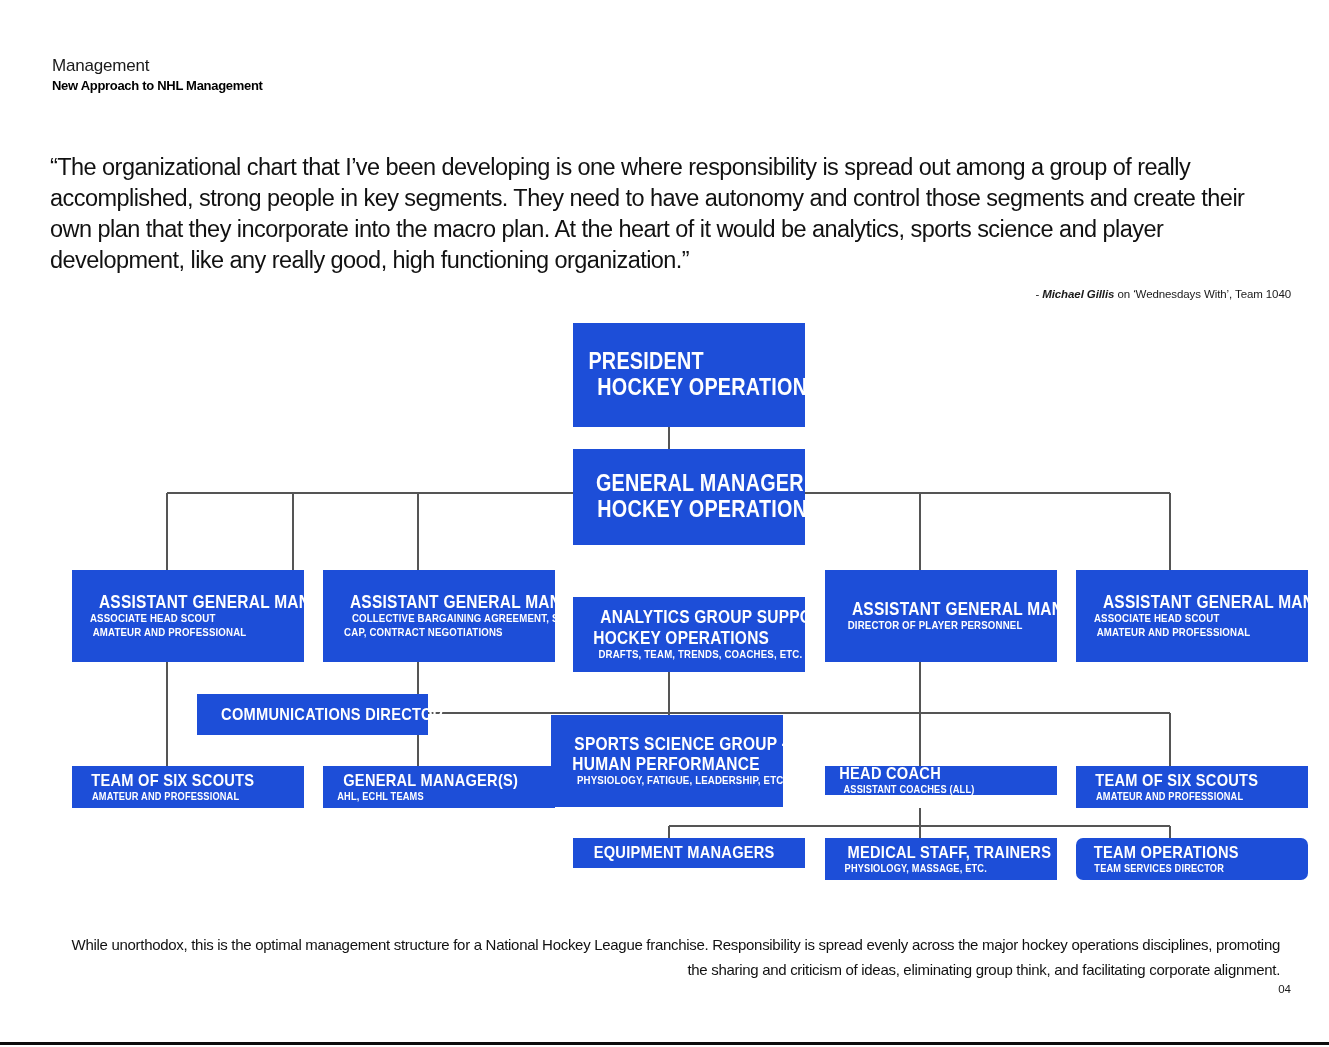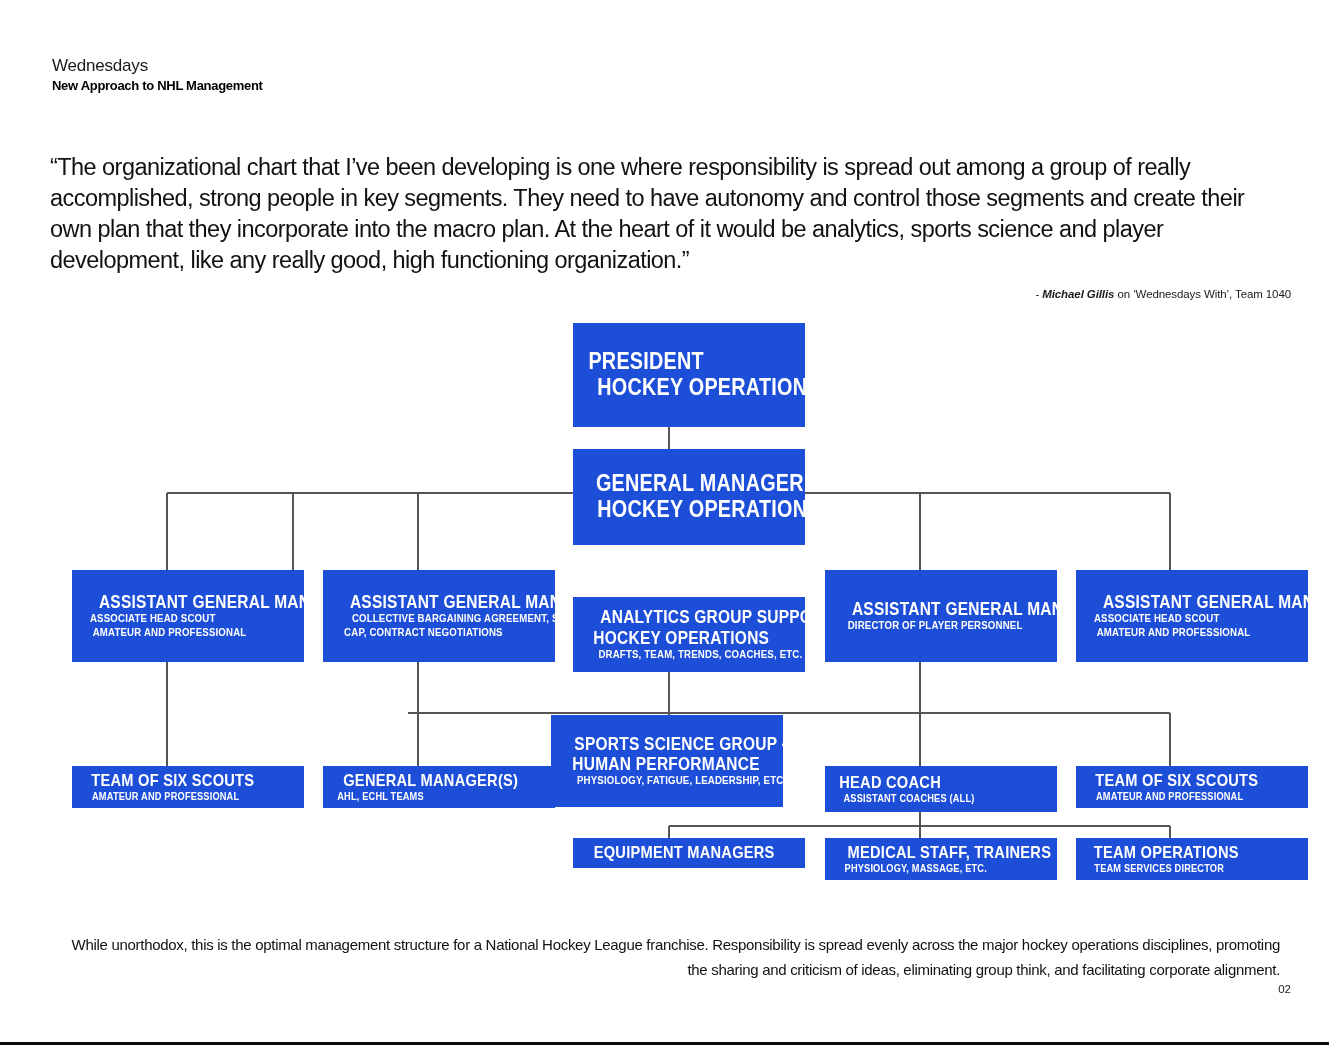--- a/index.html
+++ b/index.html
@@ -143,21 +143,21 @@
     top: 1042px;
     width: 1329px;
     height: 3px;
     background: #0d0d0d;
   }
 </style>
 </head>
 <body>
 
 <div id="header">
-  <div id="eyebrow">Wednesdays</div>
+  <div id="eyebrow">Management</div>
   <div id="doc-title">New Approach to NHL Management</div>
 </div>
 
 <div id="quote">“The organizational chart that I’ve been developing is one where responsibility is spread out among a group of really accomplished, strong people in key segments. They need to have autonomy and control those segments and create their own plan that they incorporate into the macro plan. At the heart of it would be analytics, sports science and player development, like any really good, high functioning organization.”</div>
 <div id="attribution">
   <span>- </span><span class="who">Michael Gillis</span><span> on ‘Wednesdays With’, Team 1040</span>
 </div>
 
 <div id="chart">
 
@@ -225,58 +225,61 @@
     <div class="t1">ASSISTANT GENERAL MANAGER</div>
     <div class="t2">DIRECTOR OF PLAYER PERSONNEL</div>
   </div>
 
   <div class="node mid" style="left:1056px; top:570px; width:232px; height:92px;">
     <div class="t1">ASSISTANT GENERAL MANAGER</div>
     <div class="t2">ASSOCIATE HEAD SCOUT</div>
     <div class="t2">AMATEUR AND PROFESSIONAL</div>
   </div>
 
+  <div class="node sml" style="left:177px; top:694px; width:231px; height:41px;">
+    <div class="t1">COMMUNICATIONS DIRECTOR</div>
+  </div>
 
   <div class="node mid" style="left:531px; top:715px; width:232px; height:92px;">
     <div class="t1">SPORTS SCIENCE GROUP -</div>
     <div class="t1">HUMAN PERFORMANCE</div>
     <div class="t2">PHYSIOLOGY, FATIGUE, LEADERSHIP, ETC.</div>
   </div>
 
   <div class="node sml" style="left:52px; top:766px; width:232px; height:42px;">
     <div class="t1">TEAM OF SIX SCOUTS</div>
     <div class="t2">AMATEUR AND PROFESSIONAL</div>
   </div>
 
   <div class="node sml" style="left:303px; top:766px; width:232px; height:42px;">
     <div class="t1">GENERAL MANAGER(S)</div>
     <div class="t2">AHL, ECHL TEAMS</div>
   </div>
 
-  <div class="node sml" style="left:805px; top:766px; width:232px; height:46px;">
+  <div class="node sml" style="left:805px; top:766px; width:232px; height:29px;">
     <div class="t1">HEAD COACH</div>
     <div class="t2">ASSISTANT COACHES (ALL)</div>
   </div>
 
   <div class="node sml" style="left:1056px; top:766px; width:232px; height:42px;">
     <div class="t1">TEAM OF SIX SCOUTS</div>
     <div class="t2">AMATEUR AND PROFESSIONAL</div>
   </div>
 
   <div class="node sml" style="left:553px; top:838px; width:232px; height:30px;">
     <div class="t1">EQUIPMENT MANAGERS</div>
   </div>
 
   <div class="node sml" style="left:805px; top:838px; width:232px; height:42px;">
     <div class="t1">MEDICAL STAFF, TRAINERS</div>
     <div class="t2">PHYSIOLOGY, MASSAGE, ETC.</div>
   </div>
 
-  <div class="node sml" style="left:1056px; top:838px; width:232px; height:42px;">
+  <div class="node sml" style="left:1056px; top:838px; width:232px; height:42px;border-radius:7px;">
     <div class="t1">TEAM OPERATIONS</div>
     <div class="t2">TEAM SERVICES DIRECTOR</div>
   </div>
 
 </div>
 
 <div id="footer">While unorthodox, this is the optimal management structure for a National Hockey League franchise. Responsibility is spread evenly across the major hockey operations disciplines, promoting the sharing and criticism of ideas, eliminating group think, and facilitating corporate alignment.</div>
-<div id="page-num">02</div>
+<div id="page-num">04</div>
 <div id="bottom-rule"></div>
 
 </body></html>

